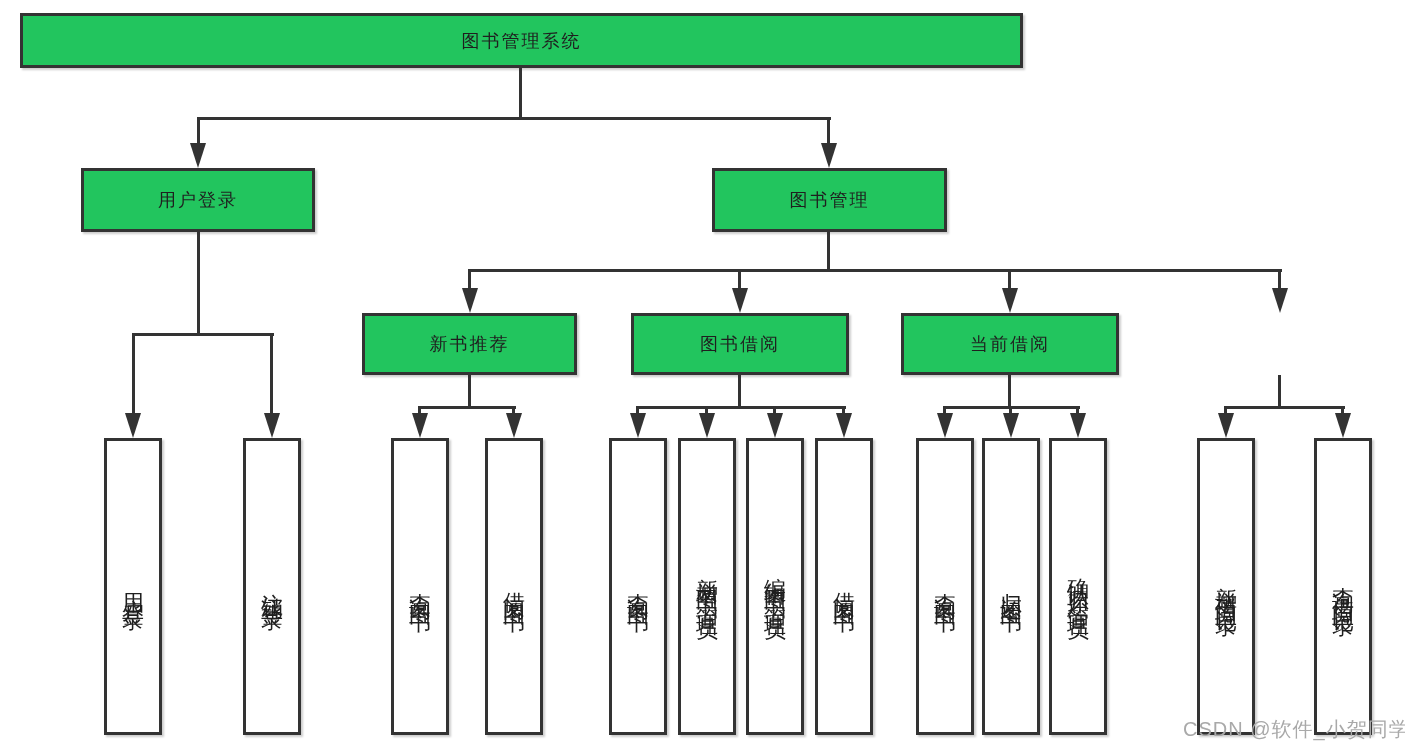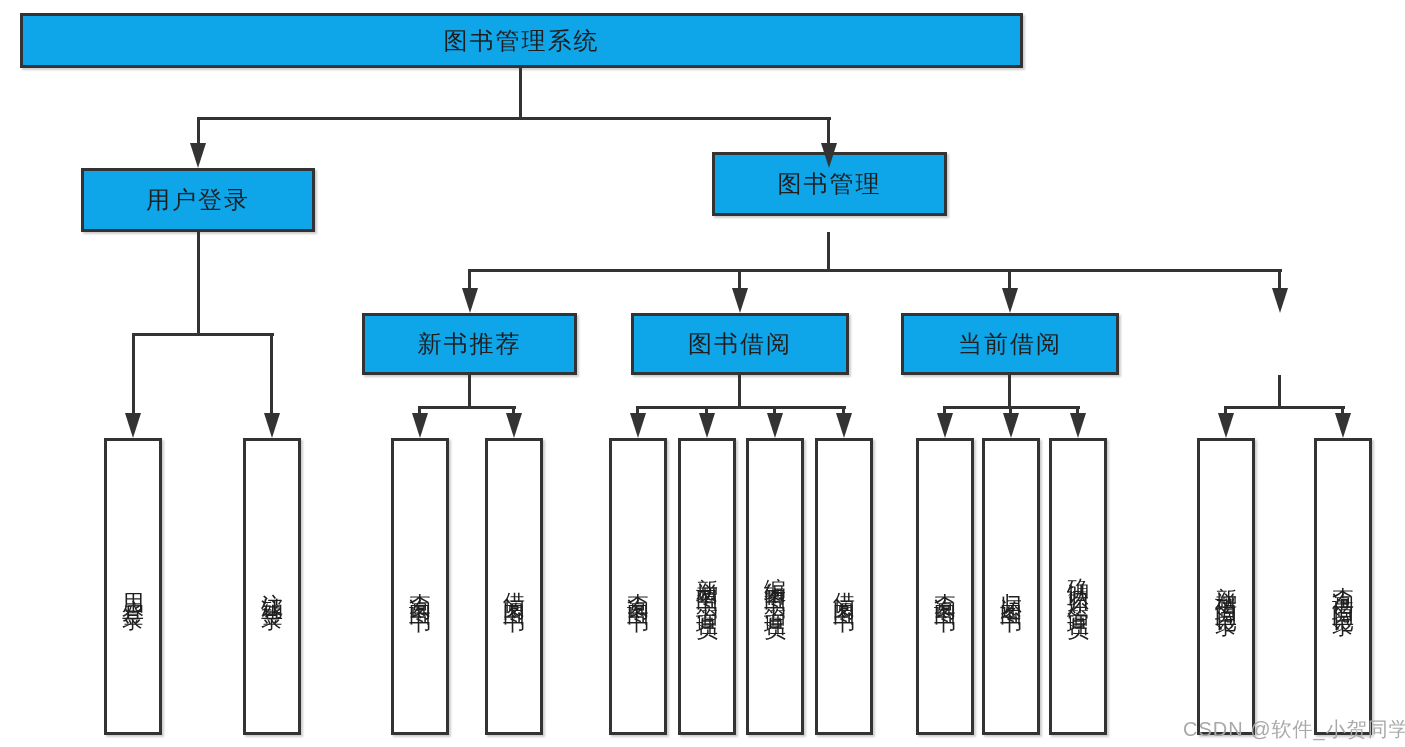--- a/index.html
+++ b/index.html
@@ -14,25 +14,25 @@
     width: 1405px;
     height: 747px;
     background: var(--background);
     font-family: "Liberation Sans", "DejaVu Sans", sans-serif;
     overflow: hidden;
   }
   .hbox {
     position: absolute;
     box-sizing: border-box;
     border: 3px solid var(--line);
-    background: #0ea5e9;
+    background: #22c55e;
     display: flex;
     align-items: center;
     justify-content: center;
-    font-size: 24px;
+    font-size: 18px;
     letter-spacing: 2px;
     color: var(--text);
     box-shadow: 2px 2px 2px rgba(0,0,0,0.20);
   }
   .vbox {
     position: absolute;
     box-sizing: border-box;
     top: 438px;
     width: 58px;
     height: 297px;
@@ -69,21 +69,21 @@
   }
 </style>
 </head>
 <body>
 
 <div class="canvas">
 
   <div class="hbox" style="left:20px; top:13px; width:1003px; height:55px;">图书管理系统</div>
 
   <div class="hbox" style="left:81px; top:168px; width:234px; height:64px;">用户登录</div>
-  <div class="hbox" style="left:712px; top:152px; width:235px; height:64px;">图书管理</div>
+  <div class="hbox" style="left:712px; top:168px; width:235px; height:64px;">图书管理</div>
 
   <div class="hbox" style="left:631px; top:313px; width:218px; height:62px;">图书借阅</div>
   <div class="hbox" style="left:362px; top:313px; width:215px; height:62px;">新书推荐</div>
   <div class="hbox" style="left:901px; top:313px; width:218px; height:62px;">当前借阅</div>
 
   <div class="vbox" style="left:104px;">用户登录</div>
   <div class="vbox" style="left:243px;">注销登录</div>
 
   <div class="vbox" style="left:391px;">查询图书</div>
   <div class="vbox" style="left:485px;">借阅图书</div>

